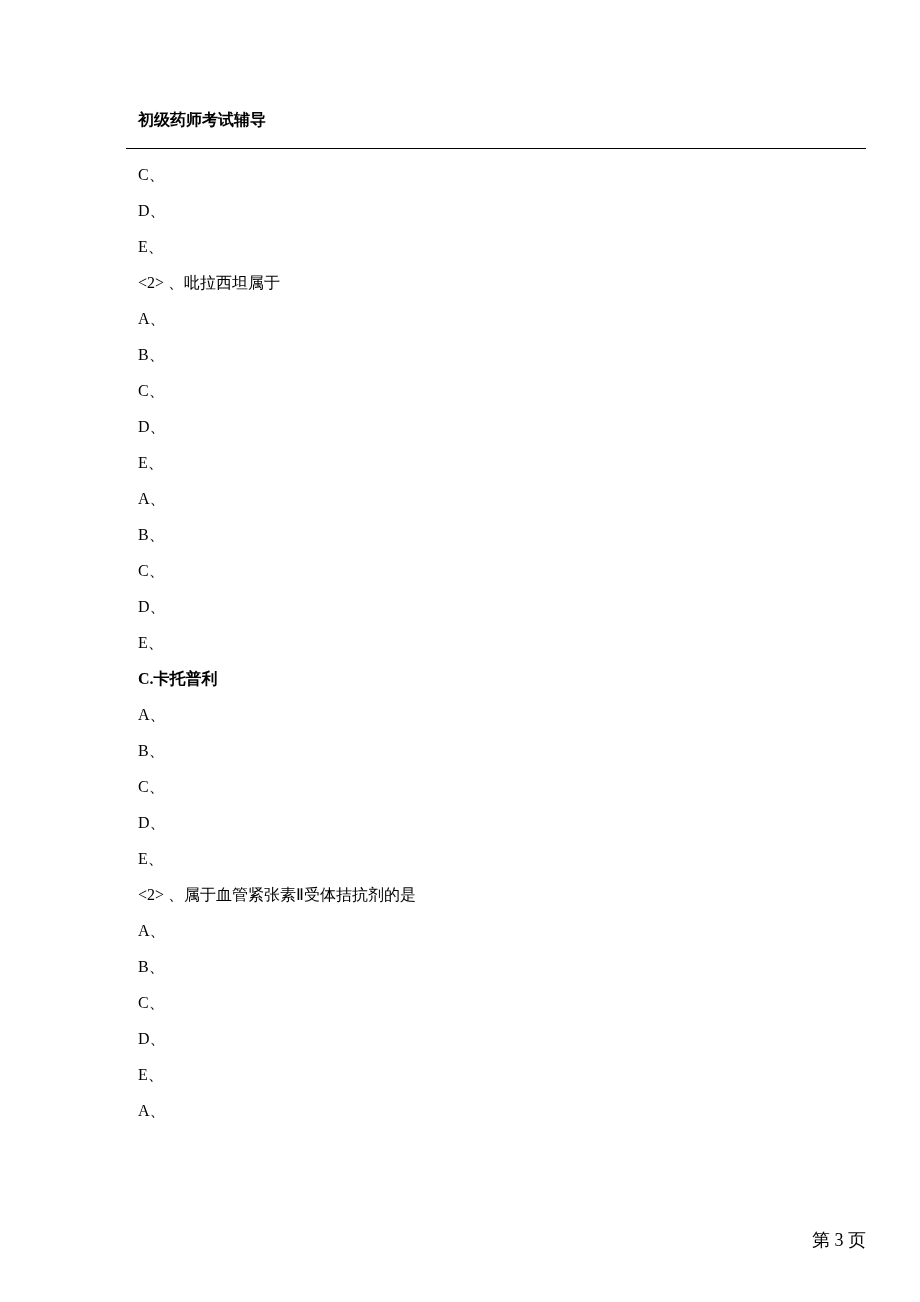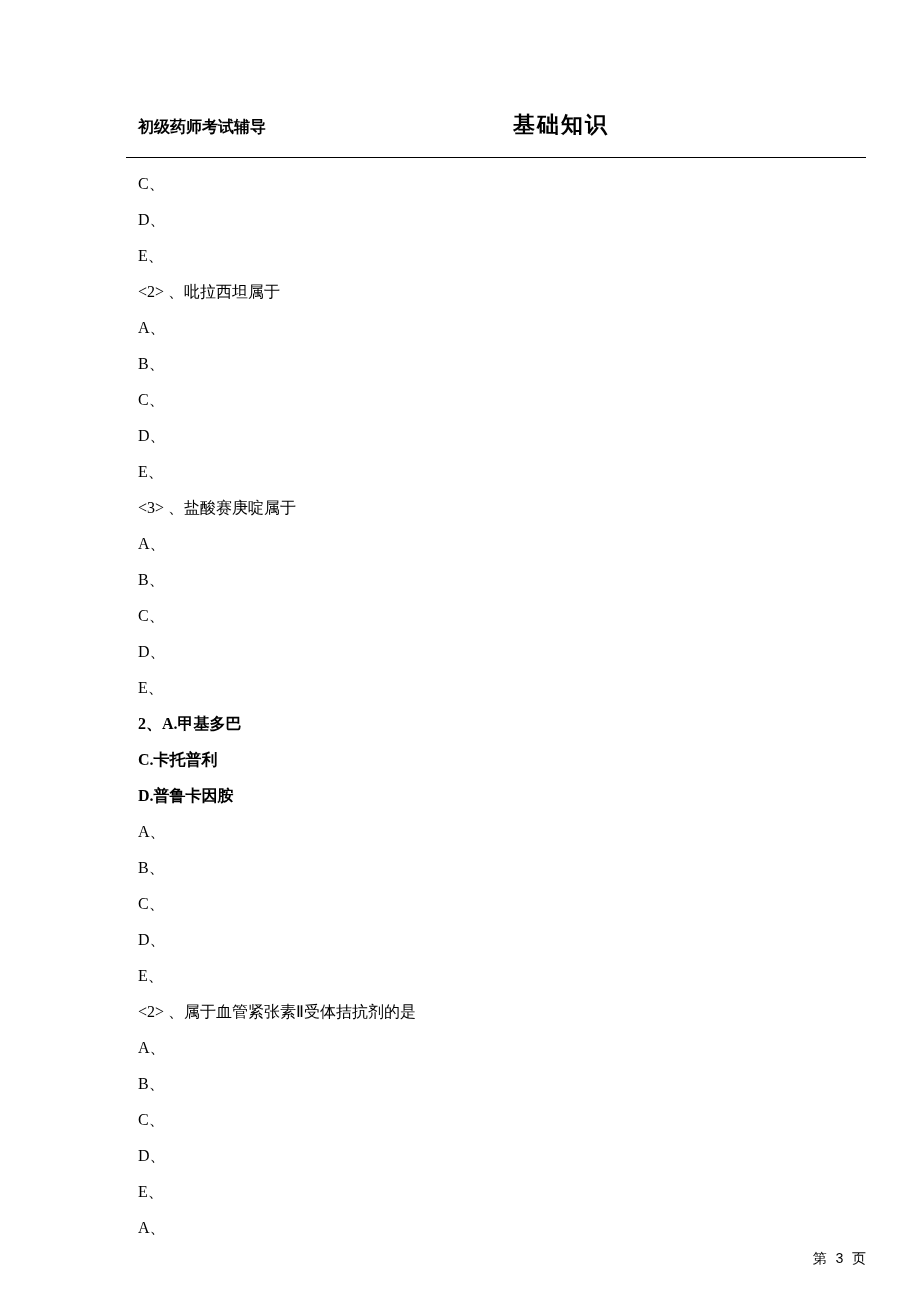--- a/index.html
+++ b/index.html
@@ -34,54 +34,49 @@
     font-size: 22px;
     font-weight: bold;
     letter-spacing: 2px;
     margin-left: -10px;
   }
   .line { margin-bottom: 12px; font-size: 16px; }
   .bold { font-weight: bold; }
   .page-num {
     position: absolute;
     right: 78px;
-    bottom: 56px;
-    font-size: 14px;
-    font-family: Liberation Mono, monospace;
+    bottom: 72px;
+    font-size: 18px;
   }
 </style>
 </head>
 <body>
 
 <div class="page">
 
   <div class="hdr">
     <div class="hdr-left">初级药师考试辅导</div>
-    <div class="hdr-center">基础知识</div>
   </div>
 
   <div id="body-lines">
       <div class="line">C、</div>
       <div class="line">D、</div>
       <div class="line">E、</div>
       <div class="line">&lt;2&gt; 、吡拉西坦属于</div>
       <div class="line">A、</div>
       <div class="line">B、</div>
       <div class="line">C、</div>
       <div class="line">D、</div>
       <div class="line">E、</div>
-      <div class="line">&lt;3&gt; 、盐酸赛庚啶属于</div>
       <div class="line">A、</div>
       <div class="line">B、</div>
       <div class="line">C、</div>
       <div class="line">D、</div>
       <div class="line">E、</div>
-      <div class="line bold">2、A.甲基多巴</div>
       <div class="line bold">C.卡托普利</div>
-      <div class="line bold">D.普鲁卡因胺</div>
       <div class="line">A、</div>
       <div class="line">B、</div>
       <div class="line">C、</div>
       <div class="line">D、</div>
       <div class="line">E、</div>
       <div class="line">&lt;2&gt; 、属于血管紧张素Ⅱ受体拮抗剂的是</div>
       <div class="line">A、</div>
       <div class="line">B、</div>
       <div class="line">C、</div>
       <div class="line">D、</div>

